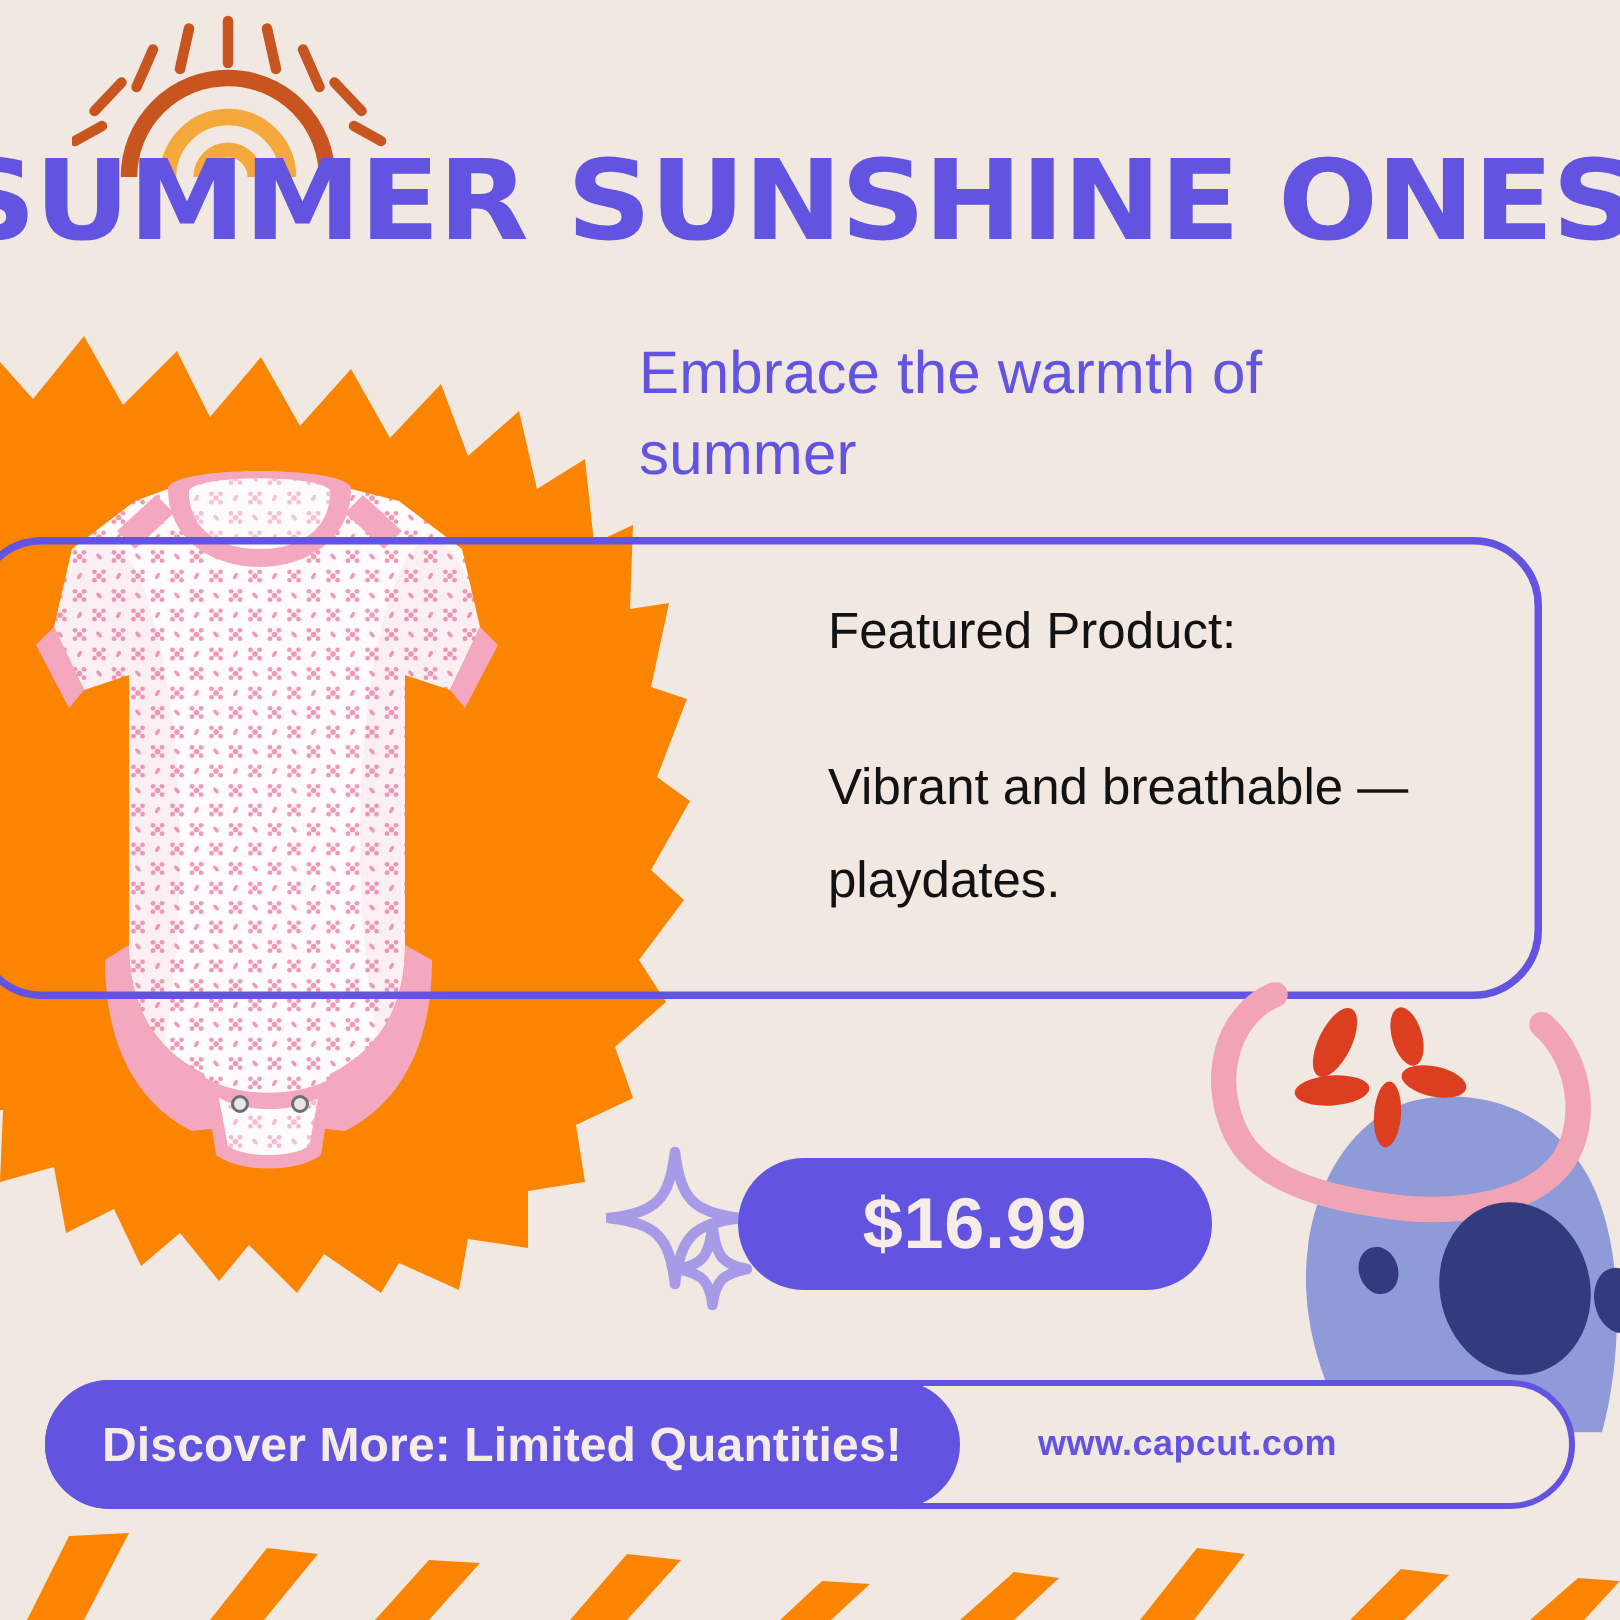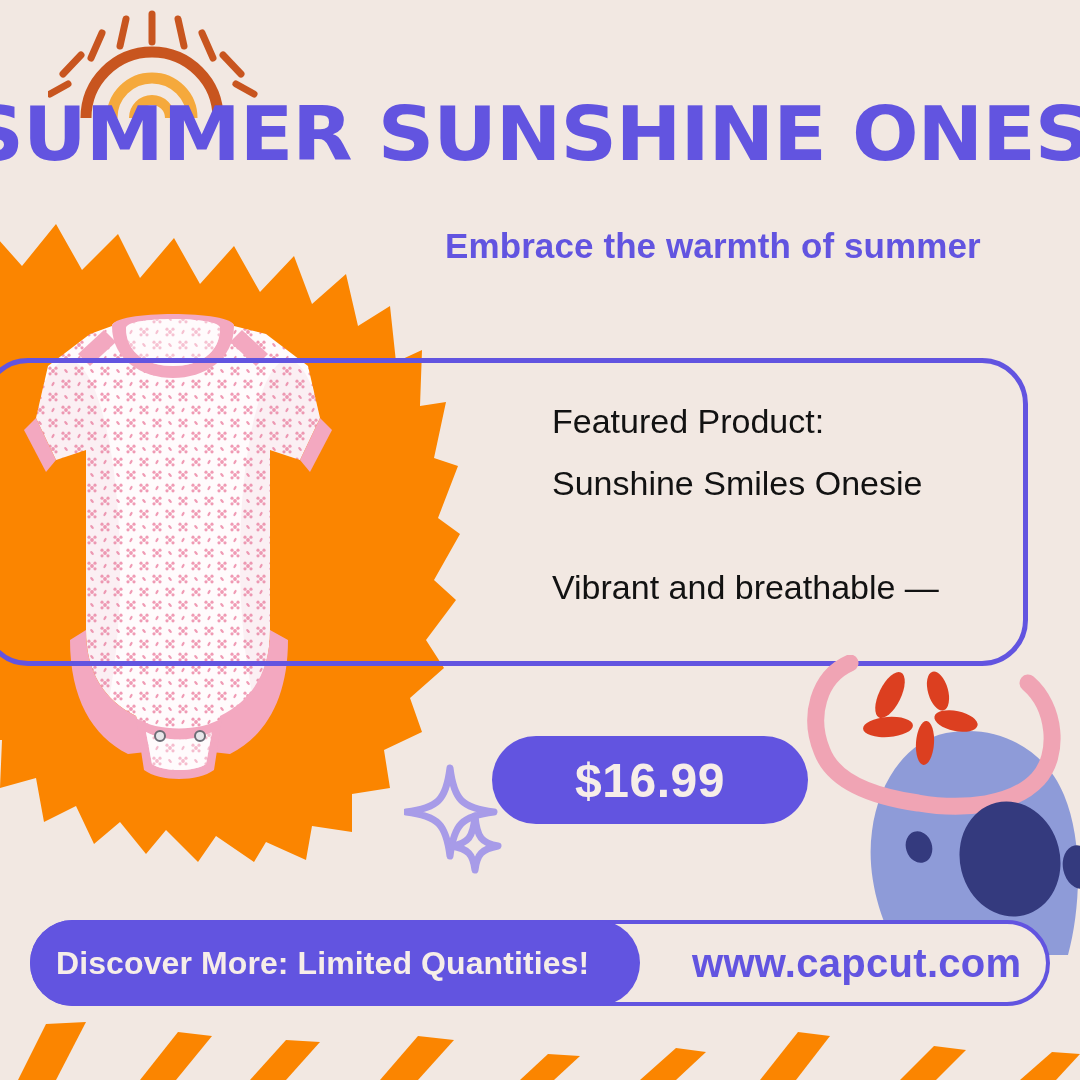--- a/index.html
+++ b/index.html
@@ -27,23 +27,23 @@
     letter-spacing:-1px;
     color:#6254E0;
     transform:scaleX(1.06);
     transform-origin:center;
     white-space:nowrap;
     line-height:1;
   }
 
   
   #subtitle{
-    position:absolute;left:445px;top:222px;width:560px;
-    font-size:35px;line-height:1.35;
-    color:#6254E0;font-weight:700;
+    position:absolute;left:426px;top:222px;width:560px;
+    font-size:40px;line-height:1.35;
+    color:#6254E0;font-weight:400;
     letter-spacing:.1px;
   }
 
   
   #starburst-wrap{left:-40px;top:222px;width:500px;height:640px;}
   #starburst{position:absolute;inset:0;width:100%;height:100%;}
   #product-photo{
     position:absolute;left:48px;top:78px;width:330px;height:510px;
   }
 
@@ -60,21 +60,21 @@
     font-size:34px;line-height:1.47;color:#121212;font-weight:500;
   }
   #product-box-text .para{margin:12px;}
   #product-box-text .gap{height:30px;}
 
   
   #sparkles{left:404px;top:764px;width:120px;height:112px;}
 
   
   #price-pill{
-    left:492px;top:736px;width:316px;height:88px;
+    left:492px;top:772px;width:316px;height:88px;
     background:#6254E0;border-radius:44px;
     display:flex;align-items:center;justify-content:center;
   }
   #price-label{
     color:#F6EDE8;font-size:48px;font-weight:600;letter-spacing:.5px;
   }
 
   
   #koala-doodle{left:788px;top:655px;width:300px;height:300px;}
 
@@ -87,26 +87,26 @@
     border:4px solid #6254E0;border-radius:43px;box-sizing:border-box;
     background:#F2E8E2;
   }
   #cta-pill{
     position:absolute;left:0;top:0;width:610px;height:86px;
     background:#6254E0;border-radius:43px;
     display:flex;align-items:center;
   }
   #cta-label{
     color:#F6EDE8;font-size:32px;font-weight:600;
-    padding-left:26px;letter-spacing:.1px;white-space:nowrap;
+    padding-left:38px;letter-spacing:.1px;white-space:nowrap;
   }
   #cta-url{
     position:absolute;left:662px;top:0;height:86px;
     display:flex;align-items:center;
-    color:#6254E0;font-size:40px;font-weight:600;letter-spacing:.3px;
+    color:#6254E0;font-size:24px;font-weight:600;letter-spacing:.3px;
     white-space:nowrap;
   }
 
   
   #bottom-strokes{left:0;top:1012px;width:1080px;height:68px;}
 </style>
 </head>
 <body>
 
 <div id="poster">
@@ -215,23 +215,23 @@
       <path d="M138,432 C156,442 186,442 204,432 L198,464
                C186,472 156,472 144,464 Z" fill="url(#floral)" opacity=".65"></path>
       <circle cx="152" cy="436" r="5" fill="#E7E7EA" stroke="#6D6D76" stroke-width="2"></circle>
       <circle cx="192" cy="436" r="5" fill="#E7E7EA" stroke="#6D6D76" stroke-width="2"></circle>
     </svg>
   </div>
 
   <div class="layer" id="product-box"></div>
   <div id="product-box-text">
     <p class="para">Featured Product:</p>
-    <p class="para">Sunshine Smiles Onesie</p>
     <div class="gap"></div>
     <p class="para">Vibrant and breathable —</p>
+    <p class="para">playdates.</p>
   </div>
 
   <div class="layer" id="sparkles">
     <svg viewBox="0 0 120 112" width="120" height="112">
       <g fill="none" stroke="#A79BE8" stroke-width="7" stroke-linejoin="round">
         <path d="M46,4 C50,36 58,44 90,48 C58,52 50,60 46,92 C42,60 34,52 2,48 C34,44 42,36 46,4 Z"></path>
         <path d="M94,56 C96,78 101,83 117,86 C101,89 96,94 94,110 C92,94 87,89 71,86 C87,83 92,78 94,56 Z" transform="translate(-23,-4)"></path>
       </g>
     </svg>
   </div>

